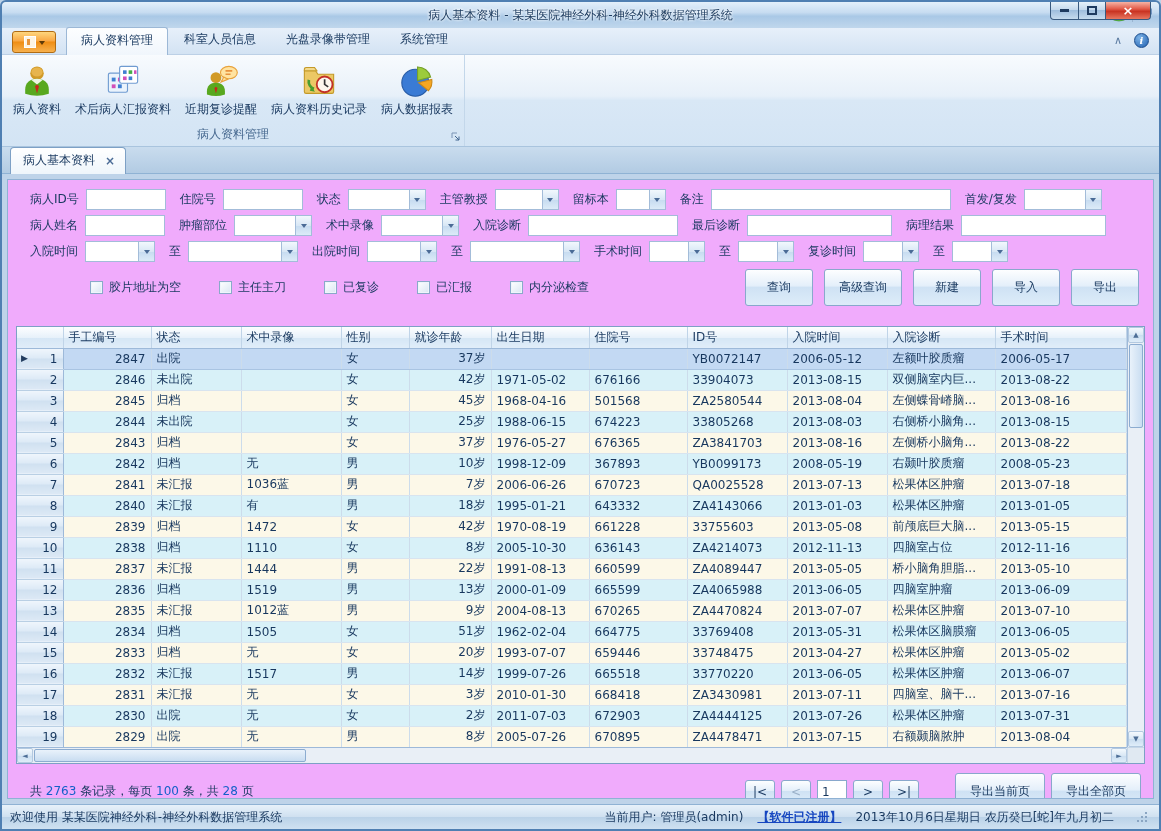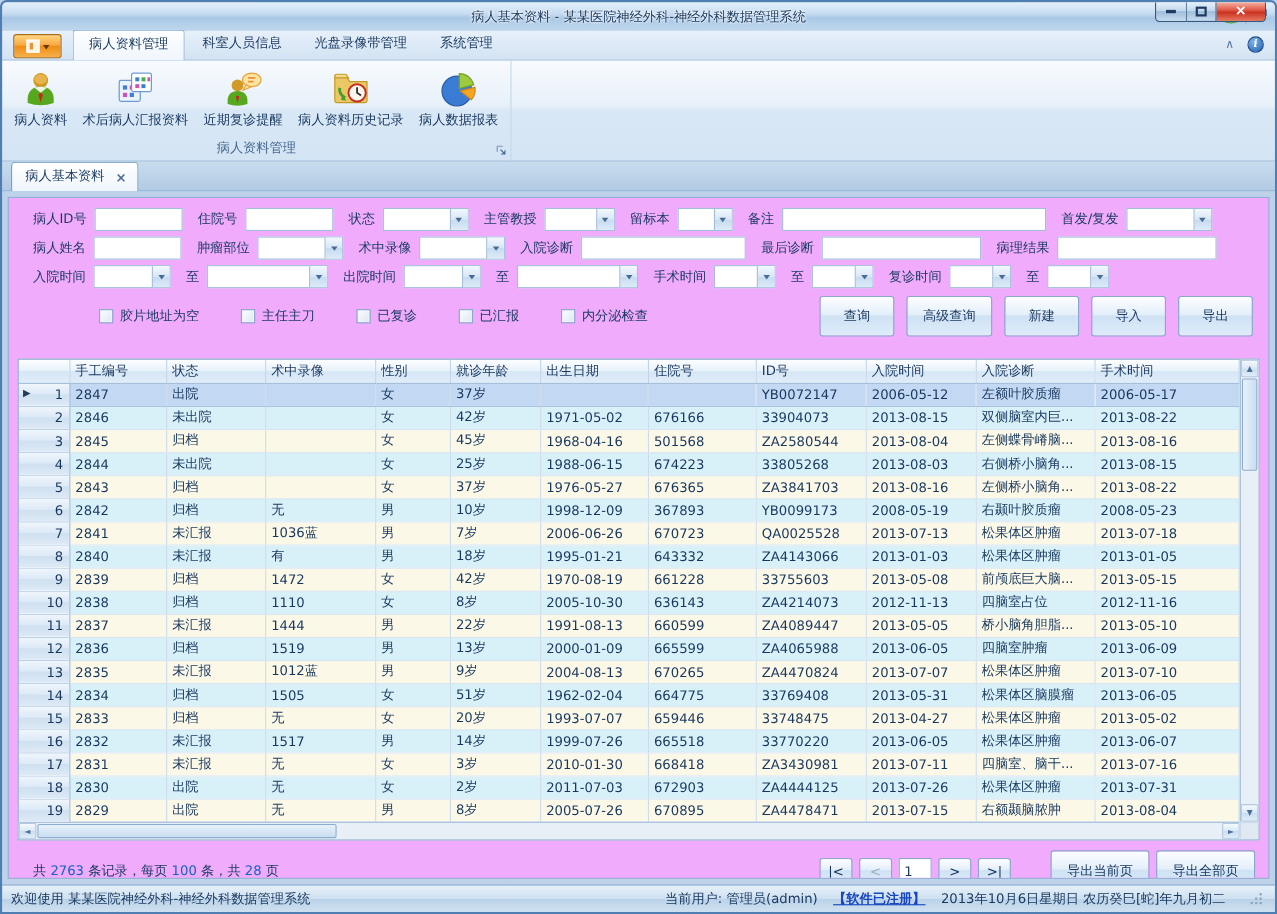--- a/index.html
+++ b/index.html
@@ -145,21 +145,21 @@
   td.rowhead {
     background: linear-gradient(180deg,#f0f6fc,#dcE9f6 50%,#cfe0f0 51%,#dde9f5);
     background: linear-gradient(180deg,#f0f6fc,#dce9f6 50%,#cfe0f0 51%,#dde9f5);
     border-right: 1px solid #9db9d9; border-bottom: 1px solid #b9cfe4;
     text-align: right; position: relative;
   }
   td.rowhead .mark { position: absolute; left: 4px; top: 4px; font-size: 9px; color: #223c5e; }
   tr.c-cyan td:not(.rowhead) { background: #d8f1f8; }
   tr.c-cream td:not(.rowhead) { background: #fcf8e8; }
   tr.sel td:not(.rowhead) { background: #c3d9f3; border-bottom-color: #a9c4e2; }
-  .ta-r { }
+  .ta-r { text-align: right; }
   
   .vscroll { border-left: 1px solid #9db9d9; background: #e9eff6; display: flex; flex-direction: column; }
   .hscroll { border-top: 1px solid #9db9d9; background: #e9eff6; display: flex; }
   .sb-btn {
     flex: 0 0 16px; display: flex; align-items: center; justify-content: center;
     background: linear-gradient(180deg,#f4f9fd,#d9e8f5 50%,#c9ddf0 51%,#dfedf9);
     border: 1px solid #b3c9e0; border-radius: 2px; font-size: 7px; color: #4d6e96;
   }
   .vthumb { height: 84px; margin: 1px; background: linear-gradient(90deg,#e9f2fb,#c9ddf1); border: 1px solid #8cacd0; border-radius: 2px; }
   .hthumb { width: 272px; margin: 1px; background: linear-gradient(180deg,#e9f2fb,#c9ddf1); border: 1px solid #8cacd0; border-radius: 2px; }

